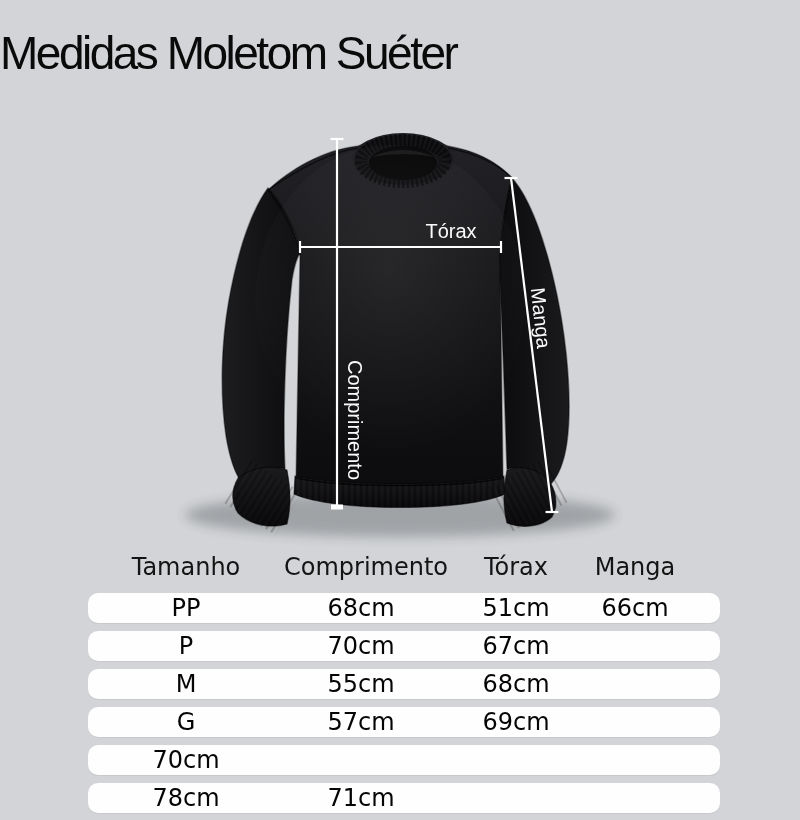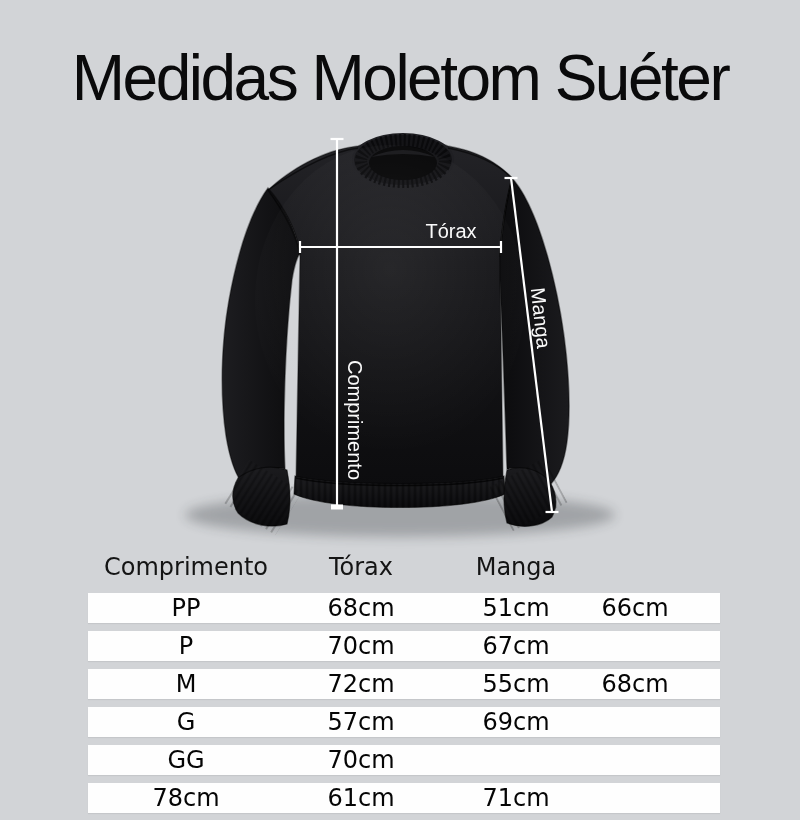--- a/index.html
+++ b/index.html
@@ -7,22 +7,22 @@
     width:800px;height:820px;
     background:#d2d4d7;
     font-family:"Liberation Sans",sans-serif;
     -webkit-font-smoothing:antialiased;
   }
   .stage{position:relative;width:800px;height:820px;overflow:hidden;}
 
   
   .page-title{
     position:absolute;top:30px;left:0;right:0;
-    margin:16px;text-align:center;
-    font-size:64px;font-weight:400;letter-spacing:-2.5px;
+    margin:0;text-align:left;
+    font-size:46px;font-weight:400;letter-spacing:-2.5px;
     color:#0a0a0b;line-height:1;
     font-family:"Liberation Sans",sans-serif;
   }
 
   
   .figure{position:absolute;left:0;top:0;width:800px;height:560px;}
   .figure svg{position:absolute;left:0;top:0;}
   .mlabel{
     position:absolute;color:#fafafa;font-size:20px;line-height:1;
     font-family:"Liberation Sans",sans-serif;white-space:nowrap;z-index:3;
@@ -41,21 +41,21 @@
     grid-template-columns:196px 154px 156px 82px;
     padding-right:44px;
     align-items:center;
     text-align:center;
   }
   .thead{height:37px;font-size:24px;color:#141414;}
   .trow{
     height:29.5px;
     margin-top:8.6px;
     background:#fefefe;
-    border-radius:0;
+    border-radius:10px;
     font-size:24px;
     box-shadow:0 1px 1px rgba(0,0,0,0.06);
   }
   .trow:first-of-type{margin-top:0;}
   .rows{margin-top:8px;}
   .cell,.hcell{overflow:visible;white-space:nowrap;}
 </style>
 </head>
 <body>
 
@@ -192,52 +192,50 @@
       </g>
     </svg>
 
     <span class="mlabel chest">Tórax</span>
     <span class="mlabel length">Comprimento</span>
     <span class="mlabel sleeve">Manga</span>
   </div>
 
   <div class="size-table">
     <div class="thead">
+      <span class="hcell">Tamanho</span>
       <span class="hcell">Comprimento</span>
       <span class="hcell">Tórax</span>
       <span class="hcell">Manga</span>
     </div>
     <div class="rows">
       <div class="trow">
         <span class="cell">PP</span>
         <span class="cell">68cm</span>
         <span class="cell">51cm</span>
         <span class="cell">66cm</span>
       </div>
       <div class="trow">
         <span class="cell">P</span>
         <span class="cell">70cm</span>
         <span class="cell">67cm</span>
       </div>
       <div class="trow">
         <span class="cell">M</span>
-        <span class="cell">72cm</span>
         <span class="cell">55cm</span>
         <span class="cell">68cm</span>
       </div>
       <div class="trow">
         <span class="cell">G</span>
         <span class="cell">57cm</span>
         <span class="cell">69cm</span>
       </div>
       <div class="trow">
-        <span class="cell">GG</span>
         <span class="cell">70cm</span>
       </div>
       <div class="trow">
         <span class="cell">78cm</span>
-        <span class="cell">61cm</span>
         <span class="cell">71cm</span>
       </div>
     </div>
   </div>
 
 </div>
 
 </body></html>

